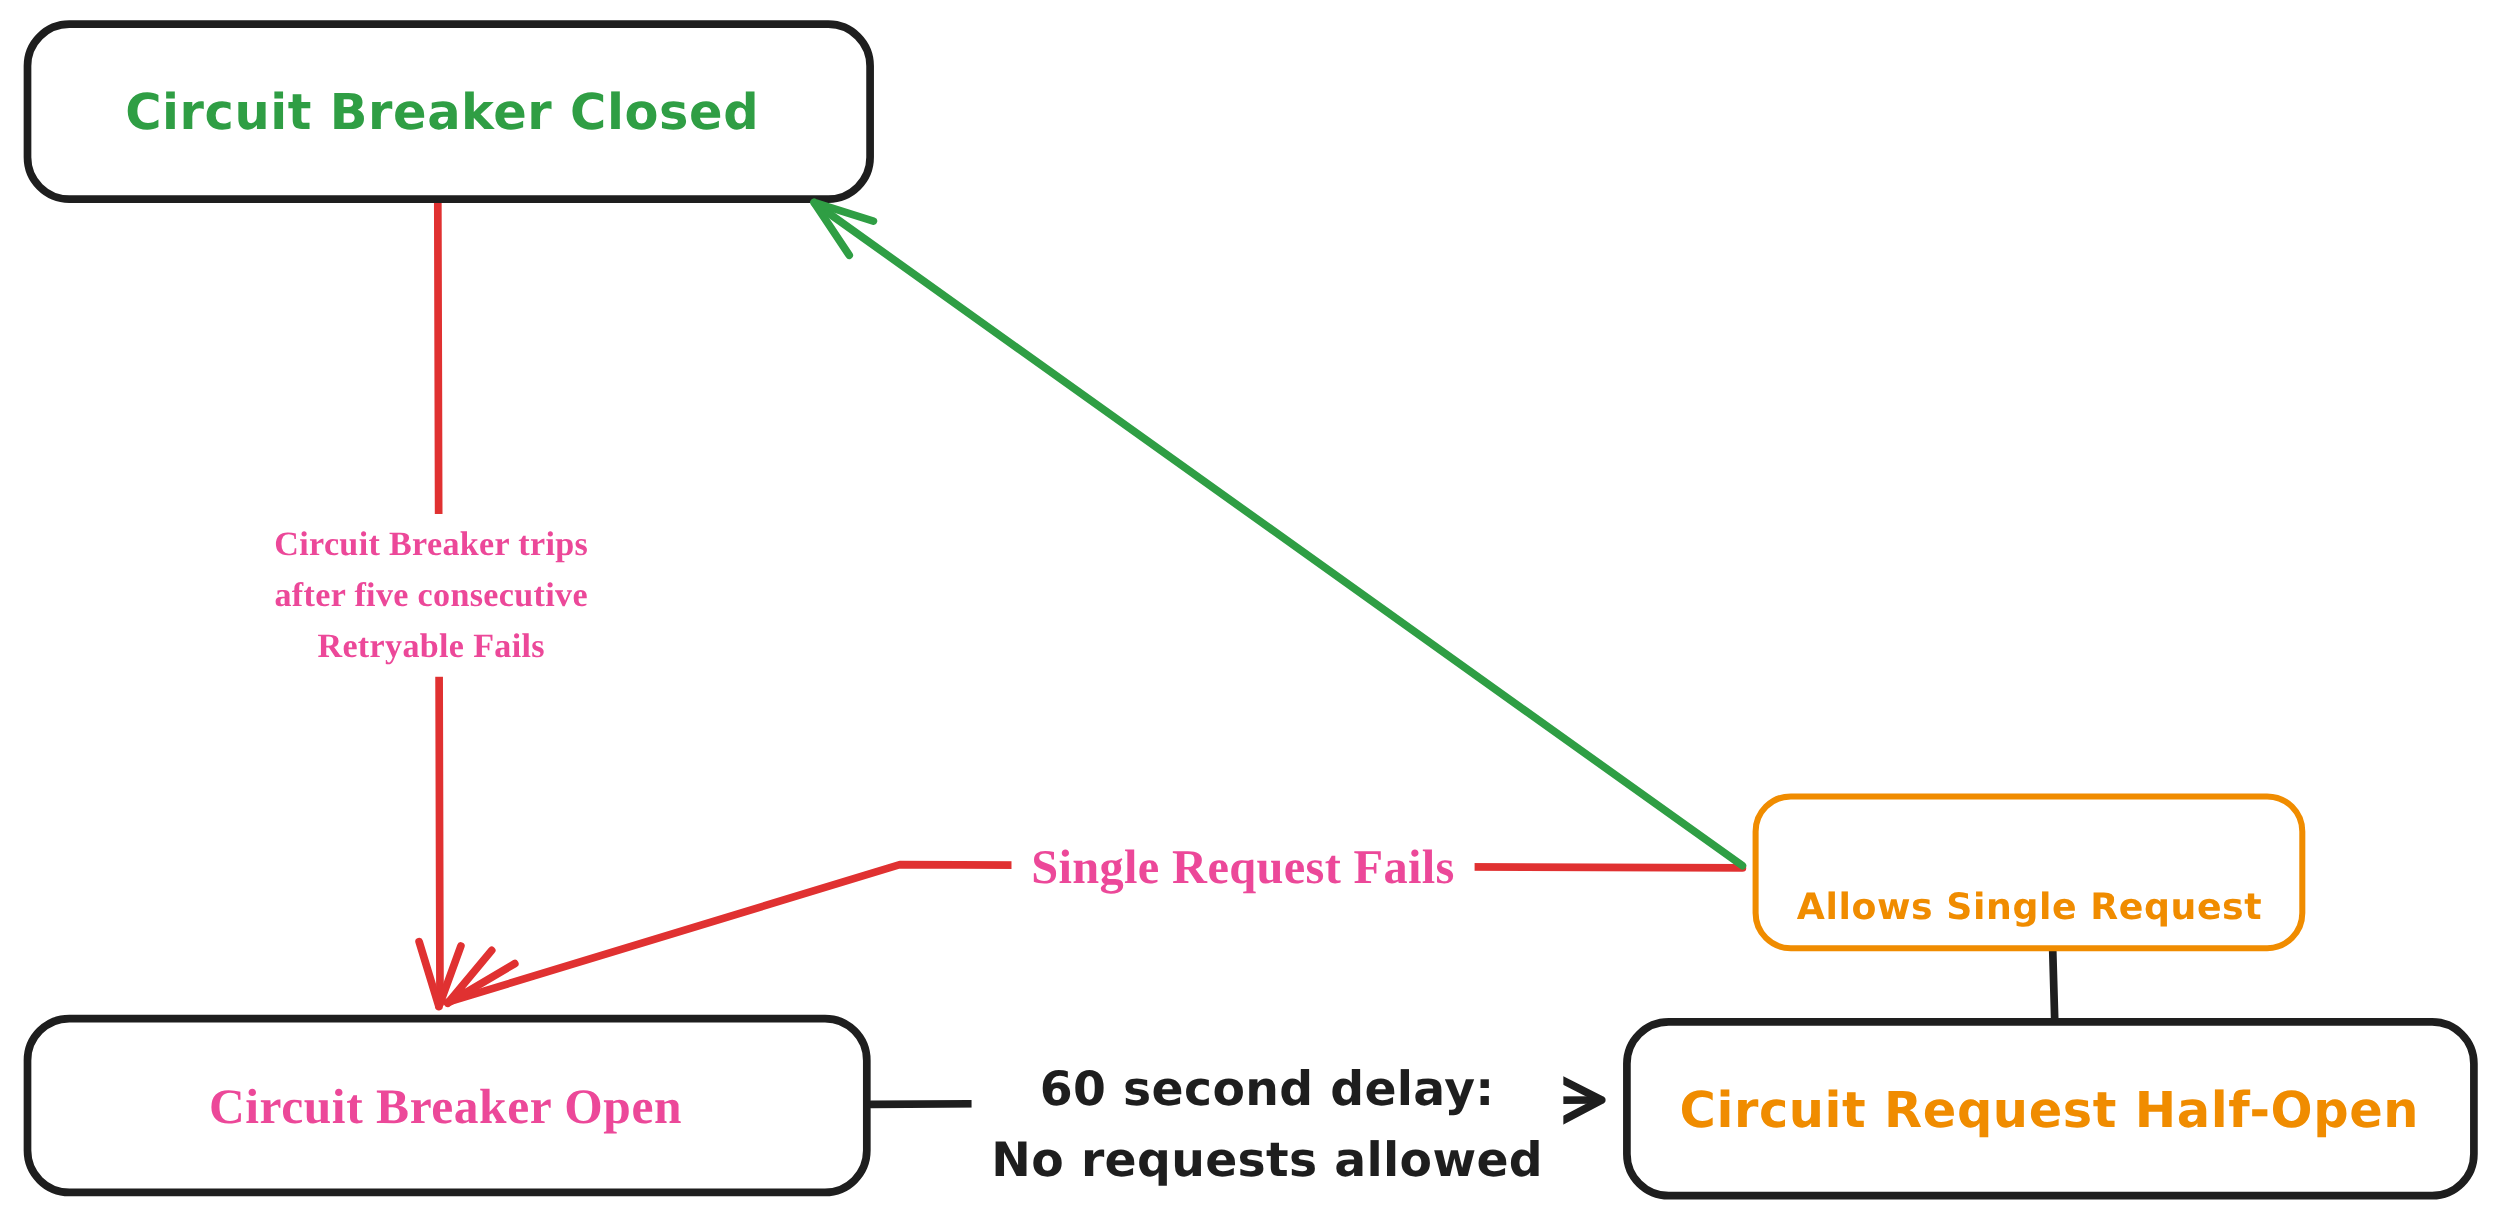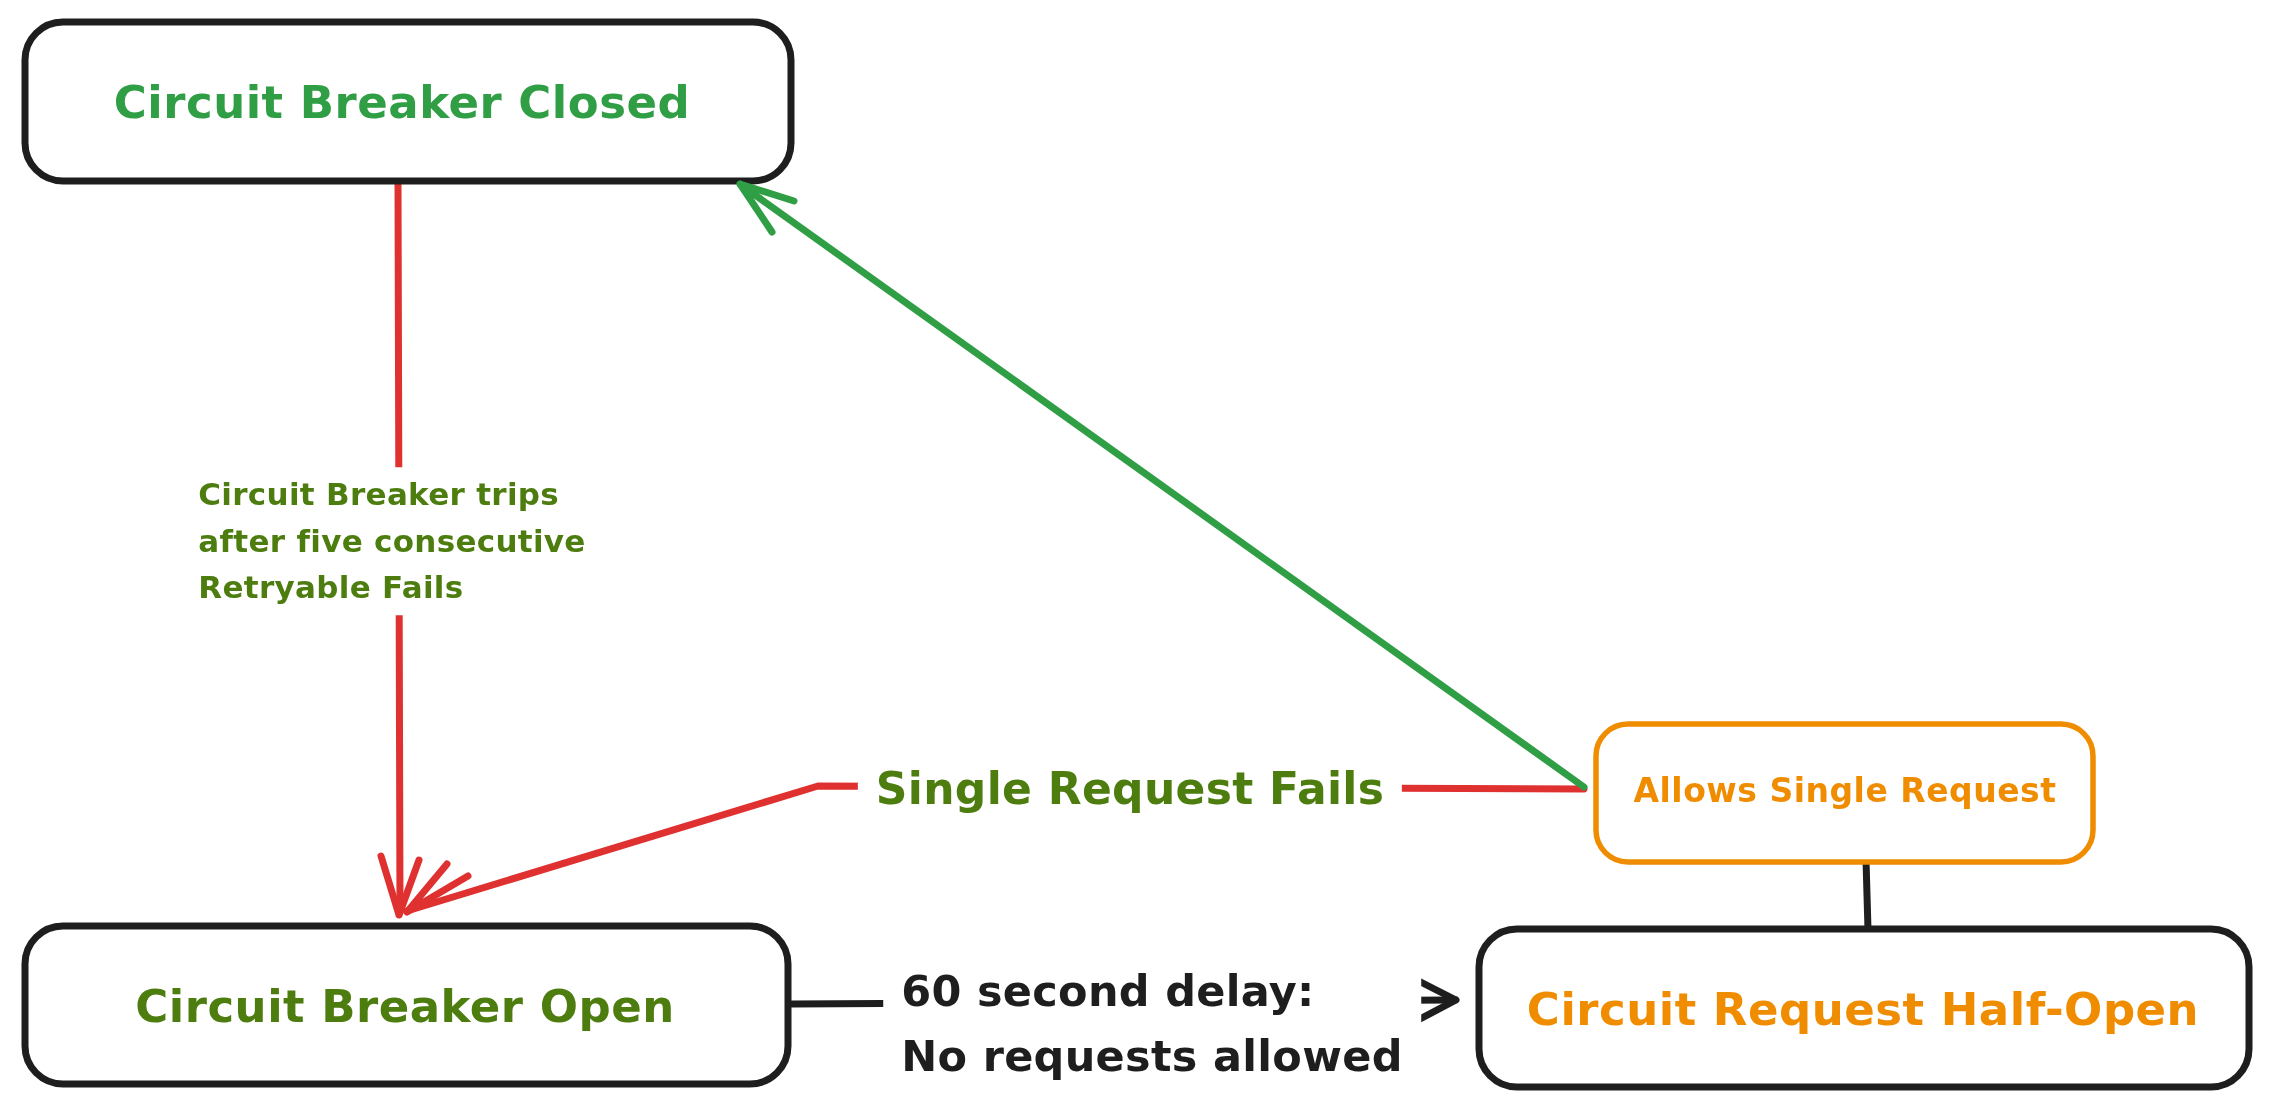--- a/index.html
+++ b/index.html
@@ -3,28 +3,28 @@
 <meta charset="utf-8">
 <style>
   html,body{margin:0;padding:0;background:#ffffff;}
   .canvas{
     position:relative;width:2272px;height:1107px;background:#ffffff;
     font-family:"DejaVu Sans","Liberation Sans",sans-serif;overflow:hidden;
   }
   .canvas svg{position:absolute;left:0;top:0;}
   .lbl{
     position:absolute;transform:translate(-50%,-50%);
-    font-weight:bold;white-space:nowrap;
+    text-align:center;font-weight:bold;white-space:nowrap;
   }
   .node-title{font-size:45px;background:transparent;letter-spacing:0.5px;}
   .allows-title{font-size:33px;background:transparent;letter-spacing:0.5px;}
   .edge-lbl{font-size:44px;background:#ffffff;padding:4px 18px;letter-spacing:0.3px;}
   .edge-lbl.multiline{line-height:1.5;font-size:31px;}
   .green{color:#2f9e44;}
-  .red{color:#4d7c0f;}
+  .red{color:#ec4899;font-family:Liberation Serif, serif;}
   .orange{color:#f08c00;}
   .ink{color:#1e1e1e;}
   .stroke{fill:none;stroke-width:7;stroke-linecap:round;stroke-linejoin:round;}
   .stroke-thin{fill:none;stroke-width:5.5;stroke-linecap:round;stroke-linejoin:round;}
   .nodebox{fill:#ffffff;}
 </style>
 </head>
 <body>
 
 <div class="canvas">
@@ -47,21 +47,21 @@
     <path class="stroke" d="M740 184 L794 201 M740 184 L772 232" stroke="#2f9e44"></path>
     <path class="stroke" d="M1456 1000 L1399 971 M1456 1000 L1399 1030" stroke="#1e1e1e"></path>
   </svg>
 
   <div class="lbl node-title green" style="left:402px;top:102px">Circuit Breaker Closed</div>
 
   <div class="lbl node-title red" style="left:405px;top:1006px">Circuit Breaker Open</div>
 
   <div class="lbl node-title orange" style="left:1863px;top:1009px">Circuit Request Half-Open</div>
 
-  <div class="lbl allows-title orange" style="left:1845px;top:790px">Allows Single Request</div>
+  <div class="lbl allows-title orange" style="left:1845px;top:824px">Allows Single Request</div>
 
   <div class="lbl edge-lbl multiline red" style="left:392px;top:541px">
     <div>Circuit Breaker trips</div>
     <div>after five consecutive</div>
     <div>Retryable Fails</div>
   </div>
 
 
   <div class="lbl edge-lbl red" style="left:1130px;top:788px">Single Request Fails</div>
 

